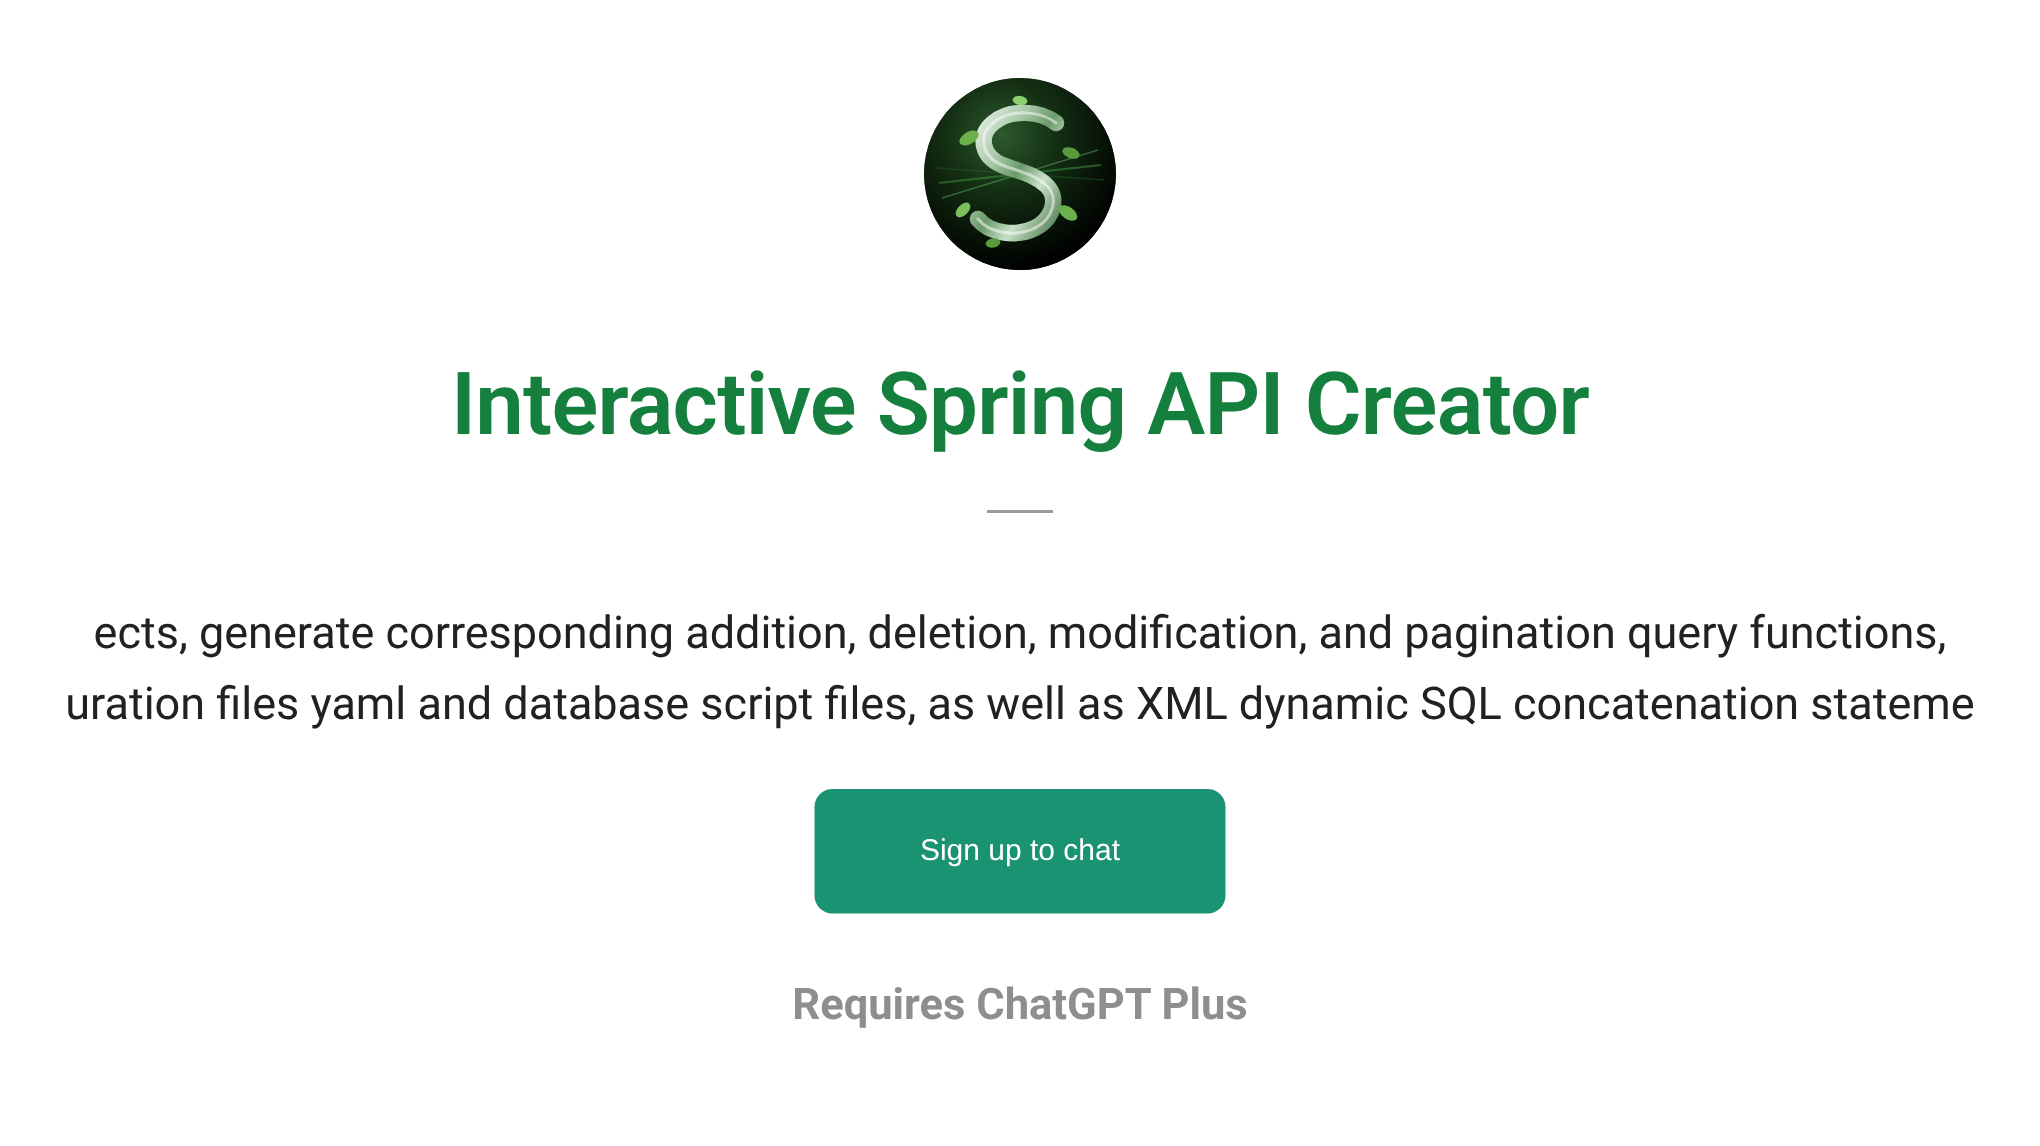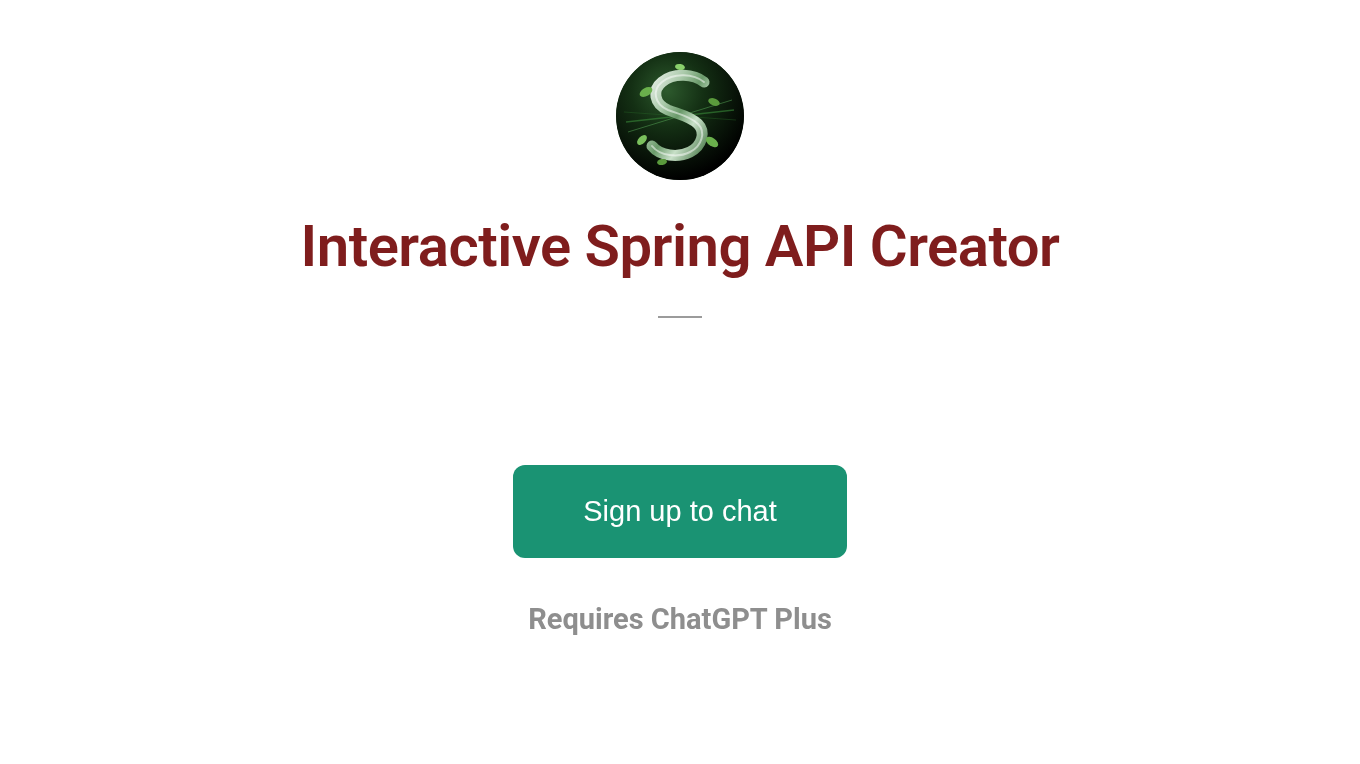--- a/index.html
+++ b/index.html
@@ -27,49 +27,49 @@
       overflow: hidden;
       display: flex;
       align-items: center;
       justify-content: center;
     }
     .avatar svg {
       width: 100%;
       height: 100%;
     }
     .title {
-      margin-top: 32px;
+      margin-top: 56px;
       font-size: 58px;
       font-weight: 600;
-      color: #7f1d1d;
+      color: #15803d;
       letter-spacing: -0.5px;
     }
     .divider {
       margin-top: 36px;
       width: 44px;
       height: 2px;
       background: #9b9b9b;
       border: none;
     }
     .description {
       margin-top: 58px;
       font-size: 30px;
       font-weight: 400;
       color: #202123;
       text-align: center;
       line-height: 1.55;
       white-space: nowrap;
       width: 100%;
     }
     .signup-btn {
-      margin-top: 89px;
+      margin-top: 33px;
       background: #1a9373;
       color: #ffffff;
       border: none;
-      font-size: 29px;
+      font-size: 20px;
       font-weight: 400;
       padding: 30px 70px;
       border-radius: 12px;
       cursor: pointer;
     }
     .requires {
       margin-top: 44px;
       font-size: 29px;
       font-weight: 700;
       color: #8e8e8e;
@@ -107,17 +107,19 @@
     <ellipse cx="64" cy="15" rx="5" ry="3" fill="#8ad06c" transform="rotate(10 64 15)"></ellipse>
     <ellipse cx="46" cy="110" rx="5" ry="3" fill="#5a9a3c" transform="rotate(-10 46 110)"></ellipse>
   </svg>
 </div>
 
 <h1 class="title">Interactive Spring API Creator</h1>
 
 <hr class="divider">
 
 <div class="description">
+  <div>ects, generate corresponding addition, deletion, modification, and pagination query functions,</div>
+  <div>uration files yaml and database script files, as well as XML dynamic SQL concatenation stateme</div>
 </div>
 
 <button class="signup-btn">Sign up to chat</button>
 
 <div class="requires">Requires ChatGPT Plus</div>
 
 </body></html>

